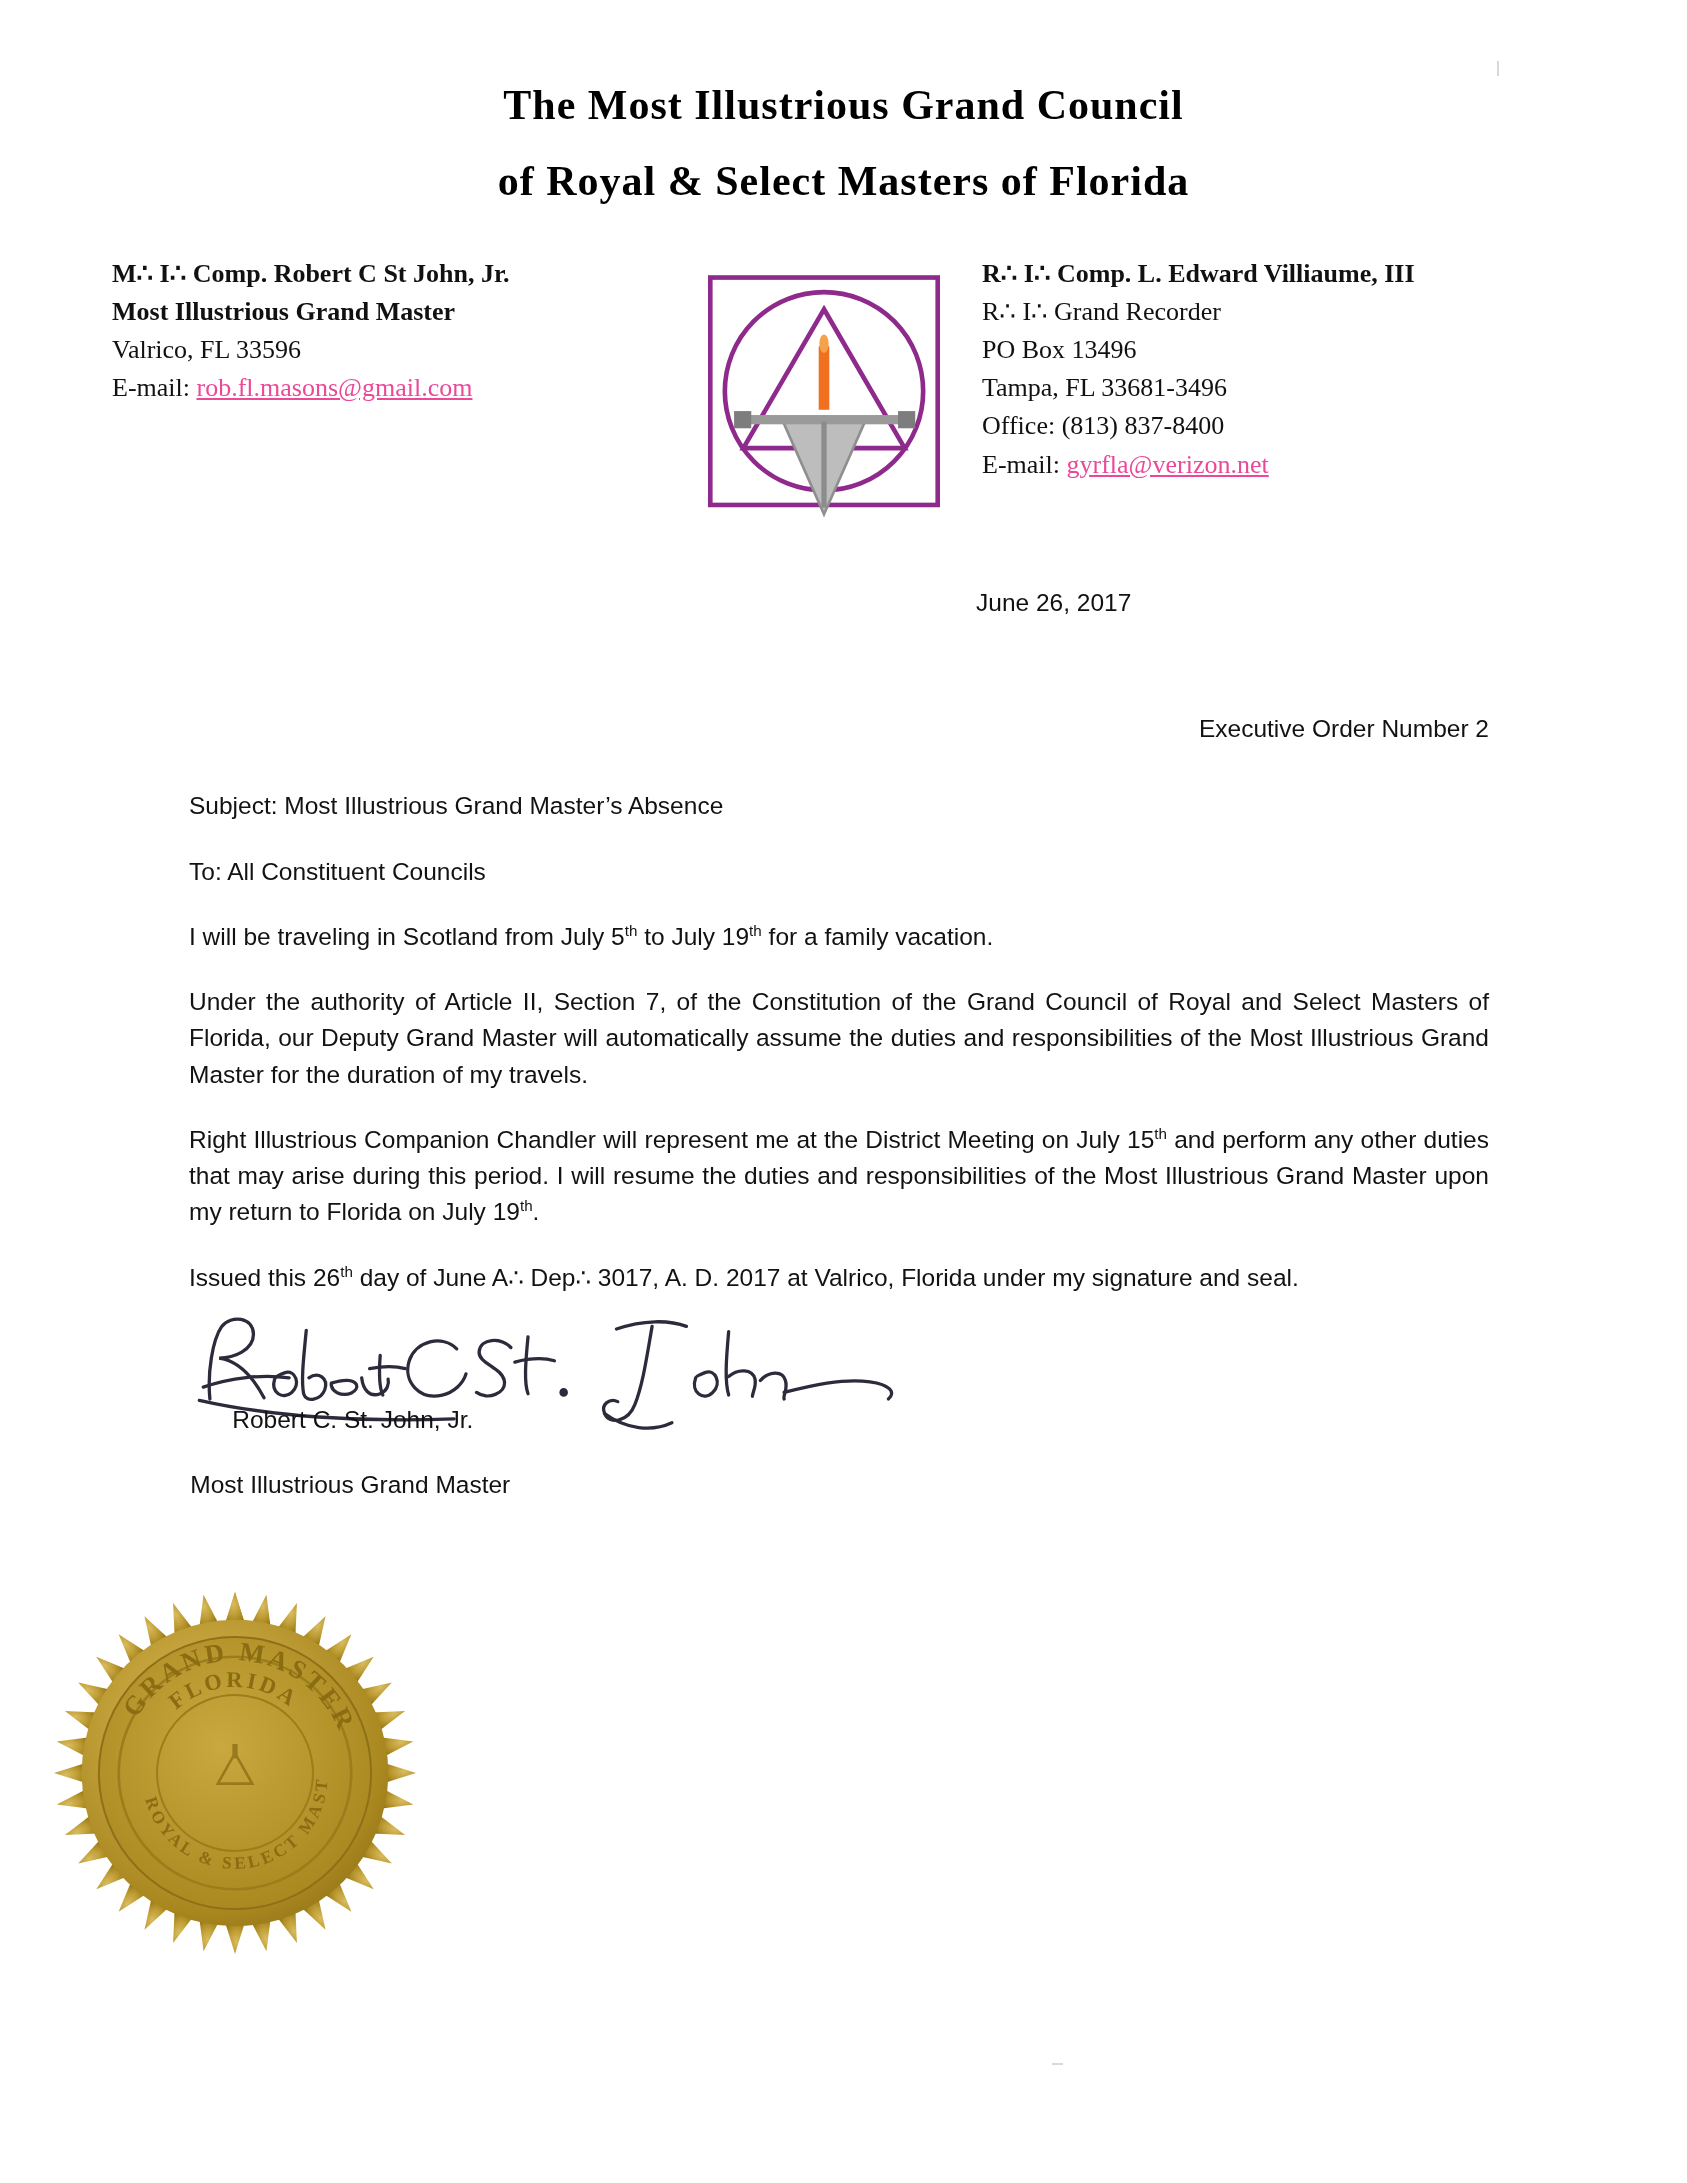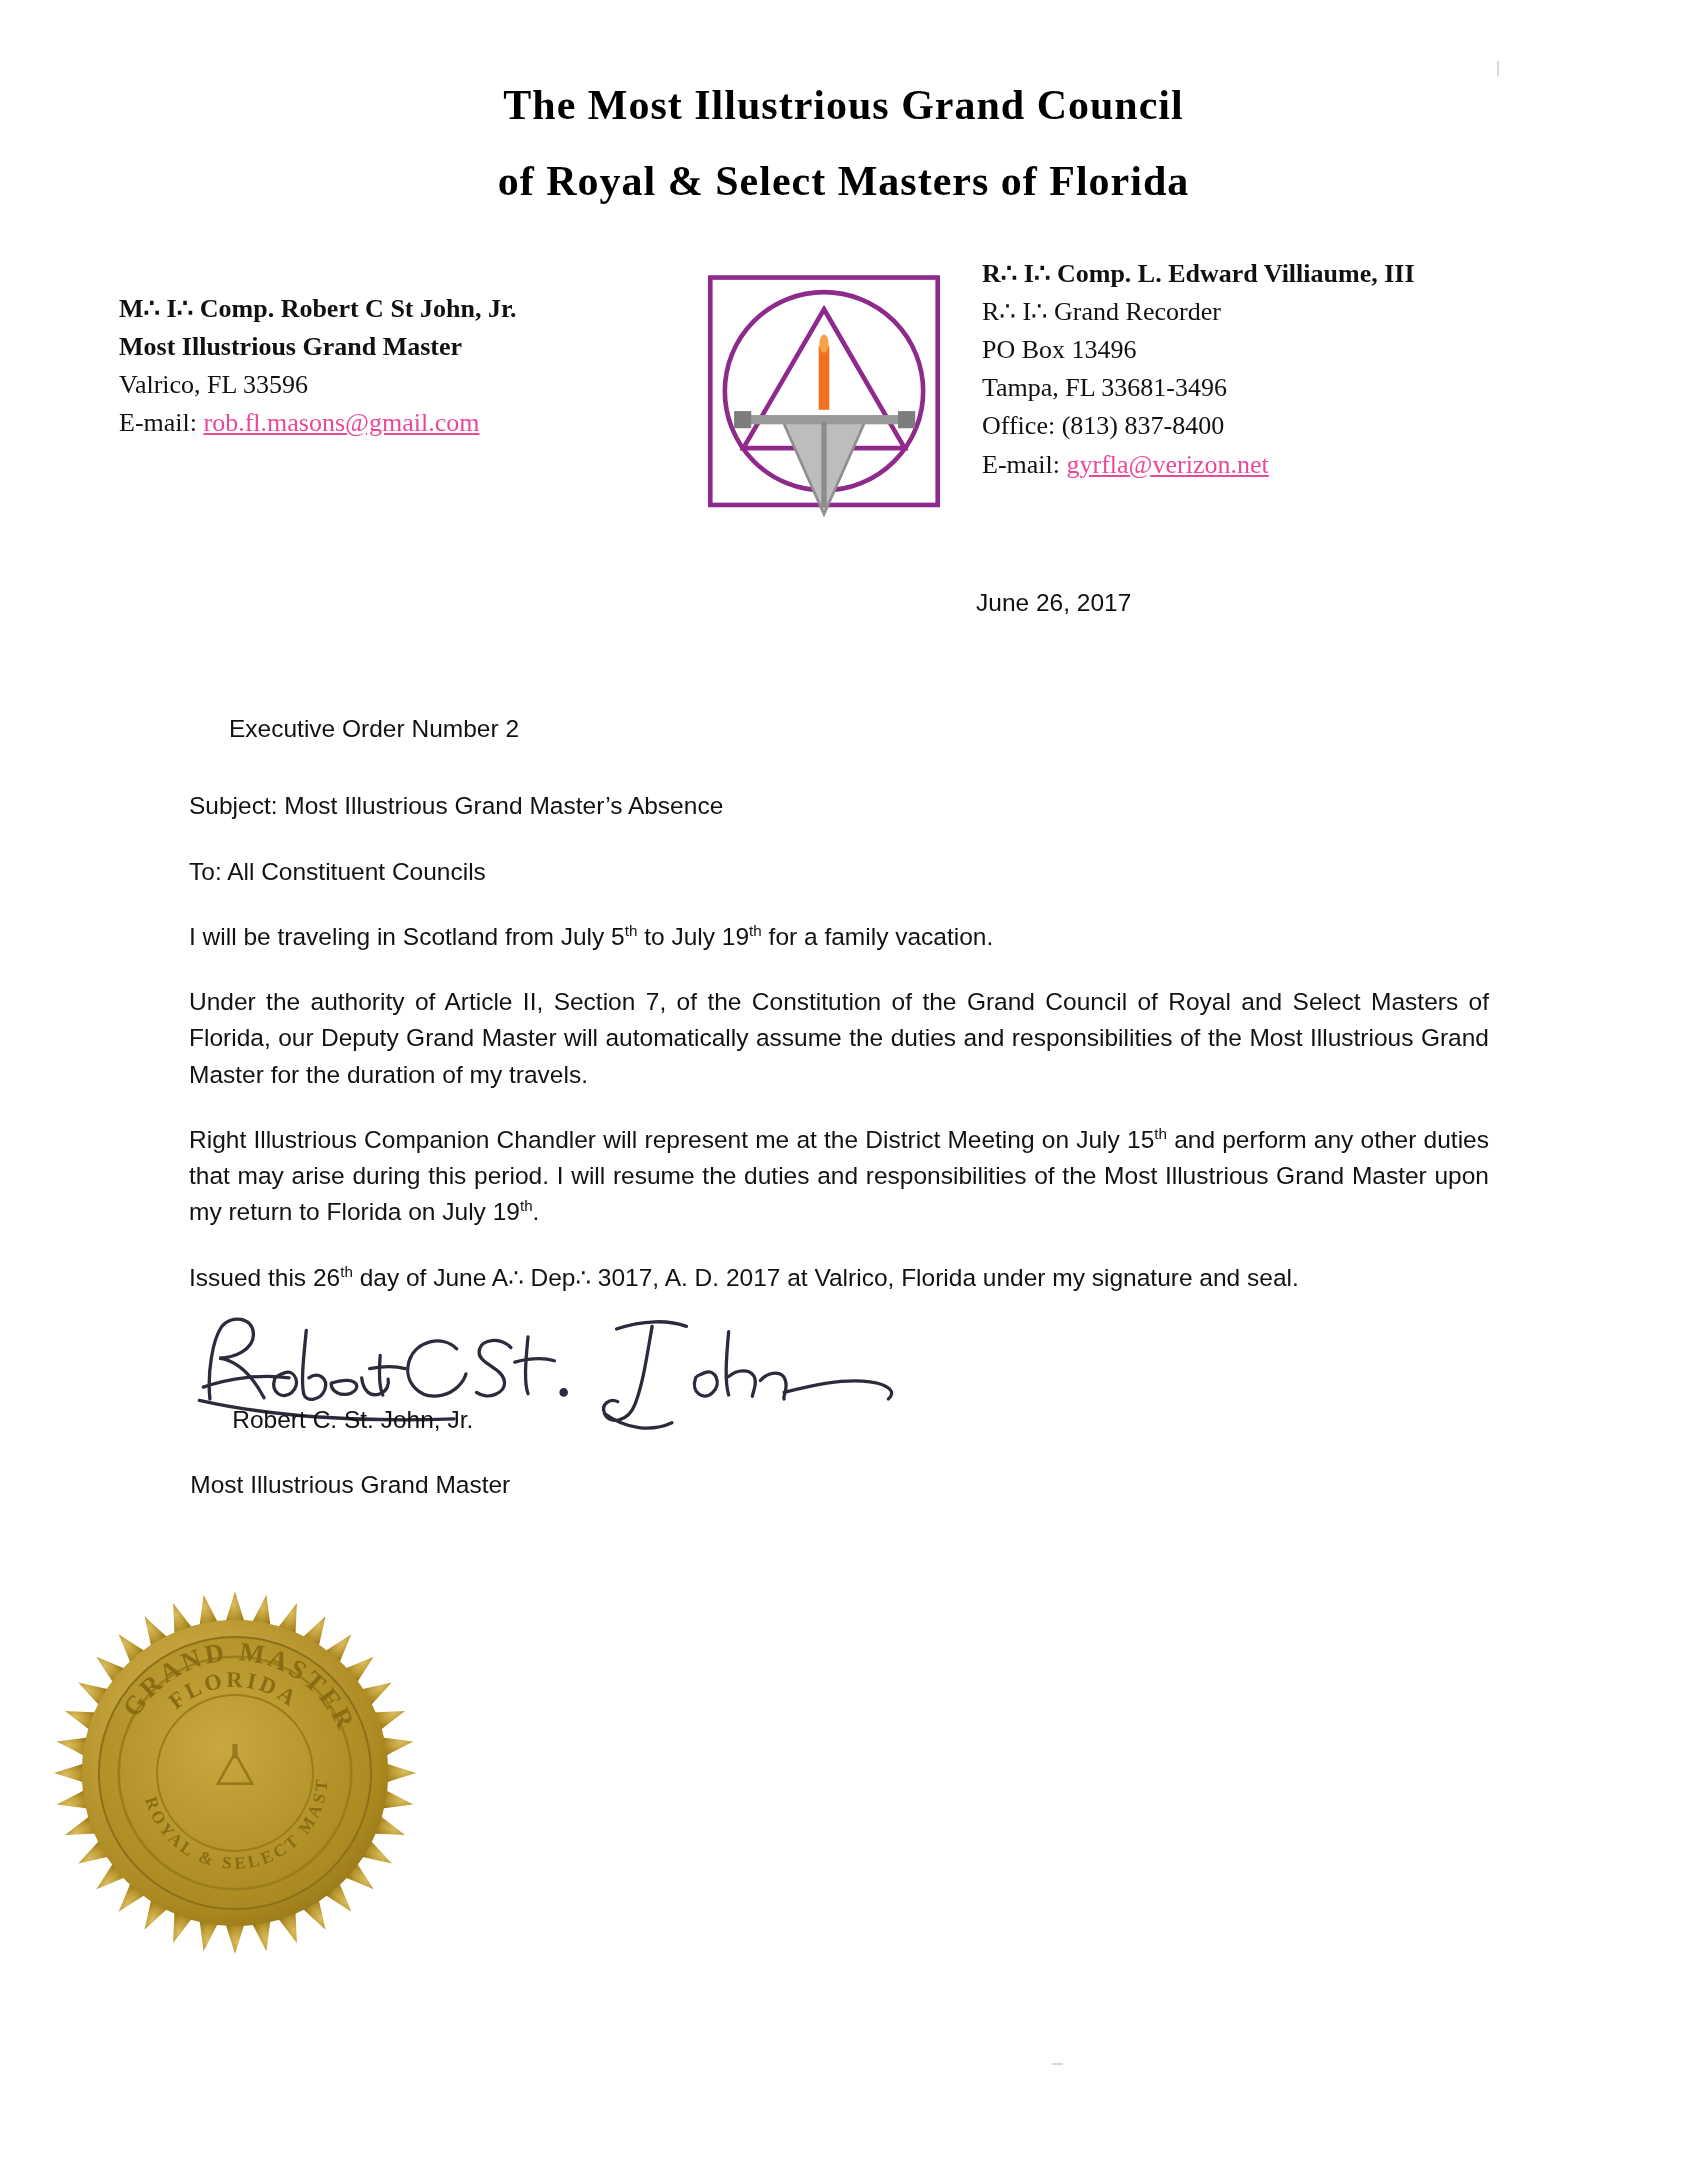--- a/index.html
+++ b/index.html
@@ -32,21 +32,21 @@
     margin-top: 46px;
     height: 284px;
   }
   .contact {
     position: absolute;
     top: 0;
     font-size: 26px;
     line-height: 1.47;
     color: #111;
   }
-  .contact.left { left: 119px; width: 549px; margin-top: 35px; }
+  .contact.left { left: 112px; width: 549px; }
   .contact.right { left: 982px; width: 629px; }
   .contact .strong { font-weight: bold; }
   .contact .link { color: #ec4899; text-decoration: underline; }
   .contact .row { white-space: nowrap; }
 
   
   .emblem {
     position: absolute;
     left: 705px;
     top: 268px;
@@ -69,21 +69,21 @@
     position: absolute;
     left: 189px;
     top: 711px;
     width: 1300px;
     font-family: "Liberation Sans", sans-serif;
     font-size: 24.5px;
     line-height: 1.48;
     color: #121212;
   }
   .eo-title {
-    text-align: left;
+    text-align: right;
     margin: 0 0 41px 0;
     padding-left: 40px;
   }
   .para { margin: 0 0 29px 0; text-align: left; }
   .para.justify { text-align: justify; }
   sup { font-size: 0.62em; vertical-align: super; line-height: 0; }
 
   
   .sig-area { position: absolute; left: 189px; top: 1300px; width: 860px; height: 172px; }
   .sig-svg { position: absolute; left: 0; top: 0; }

